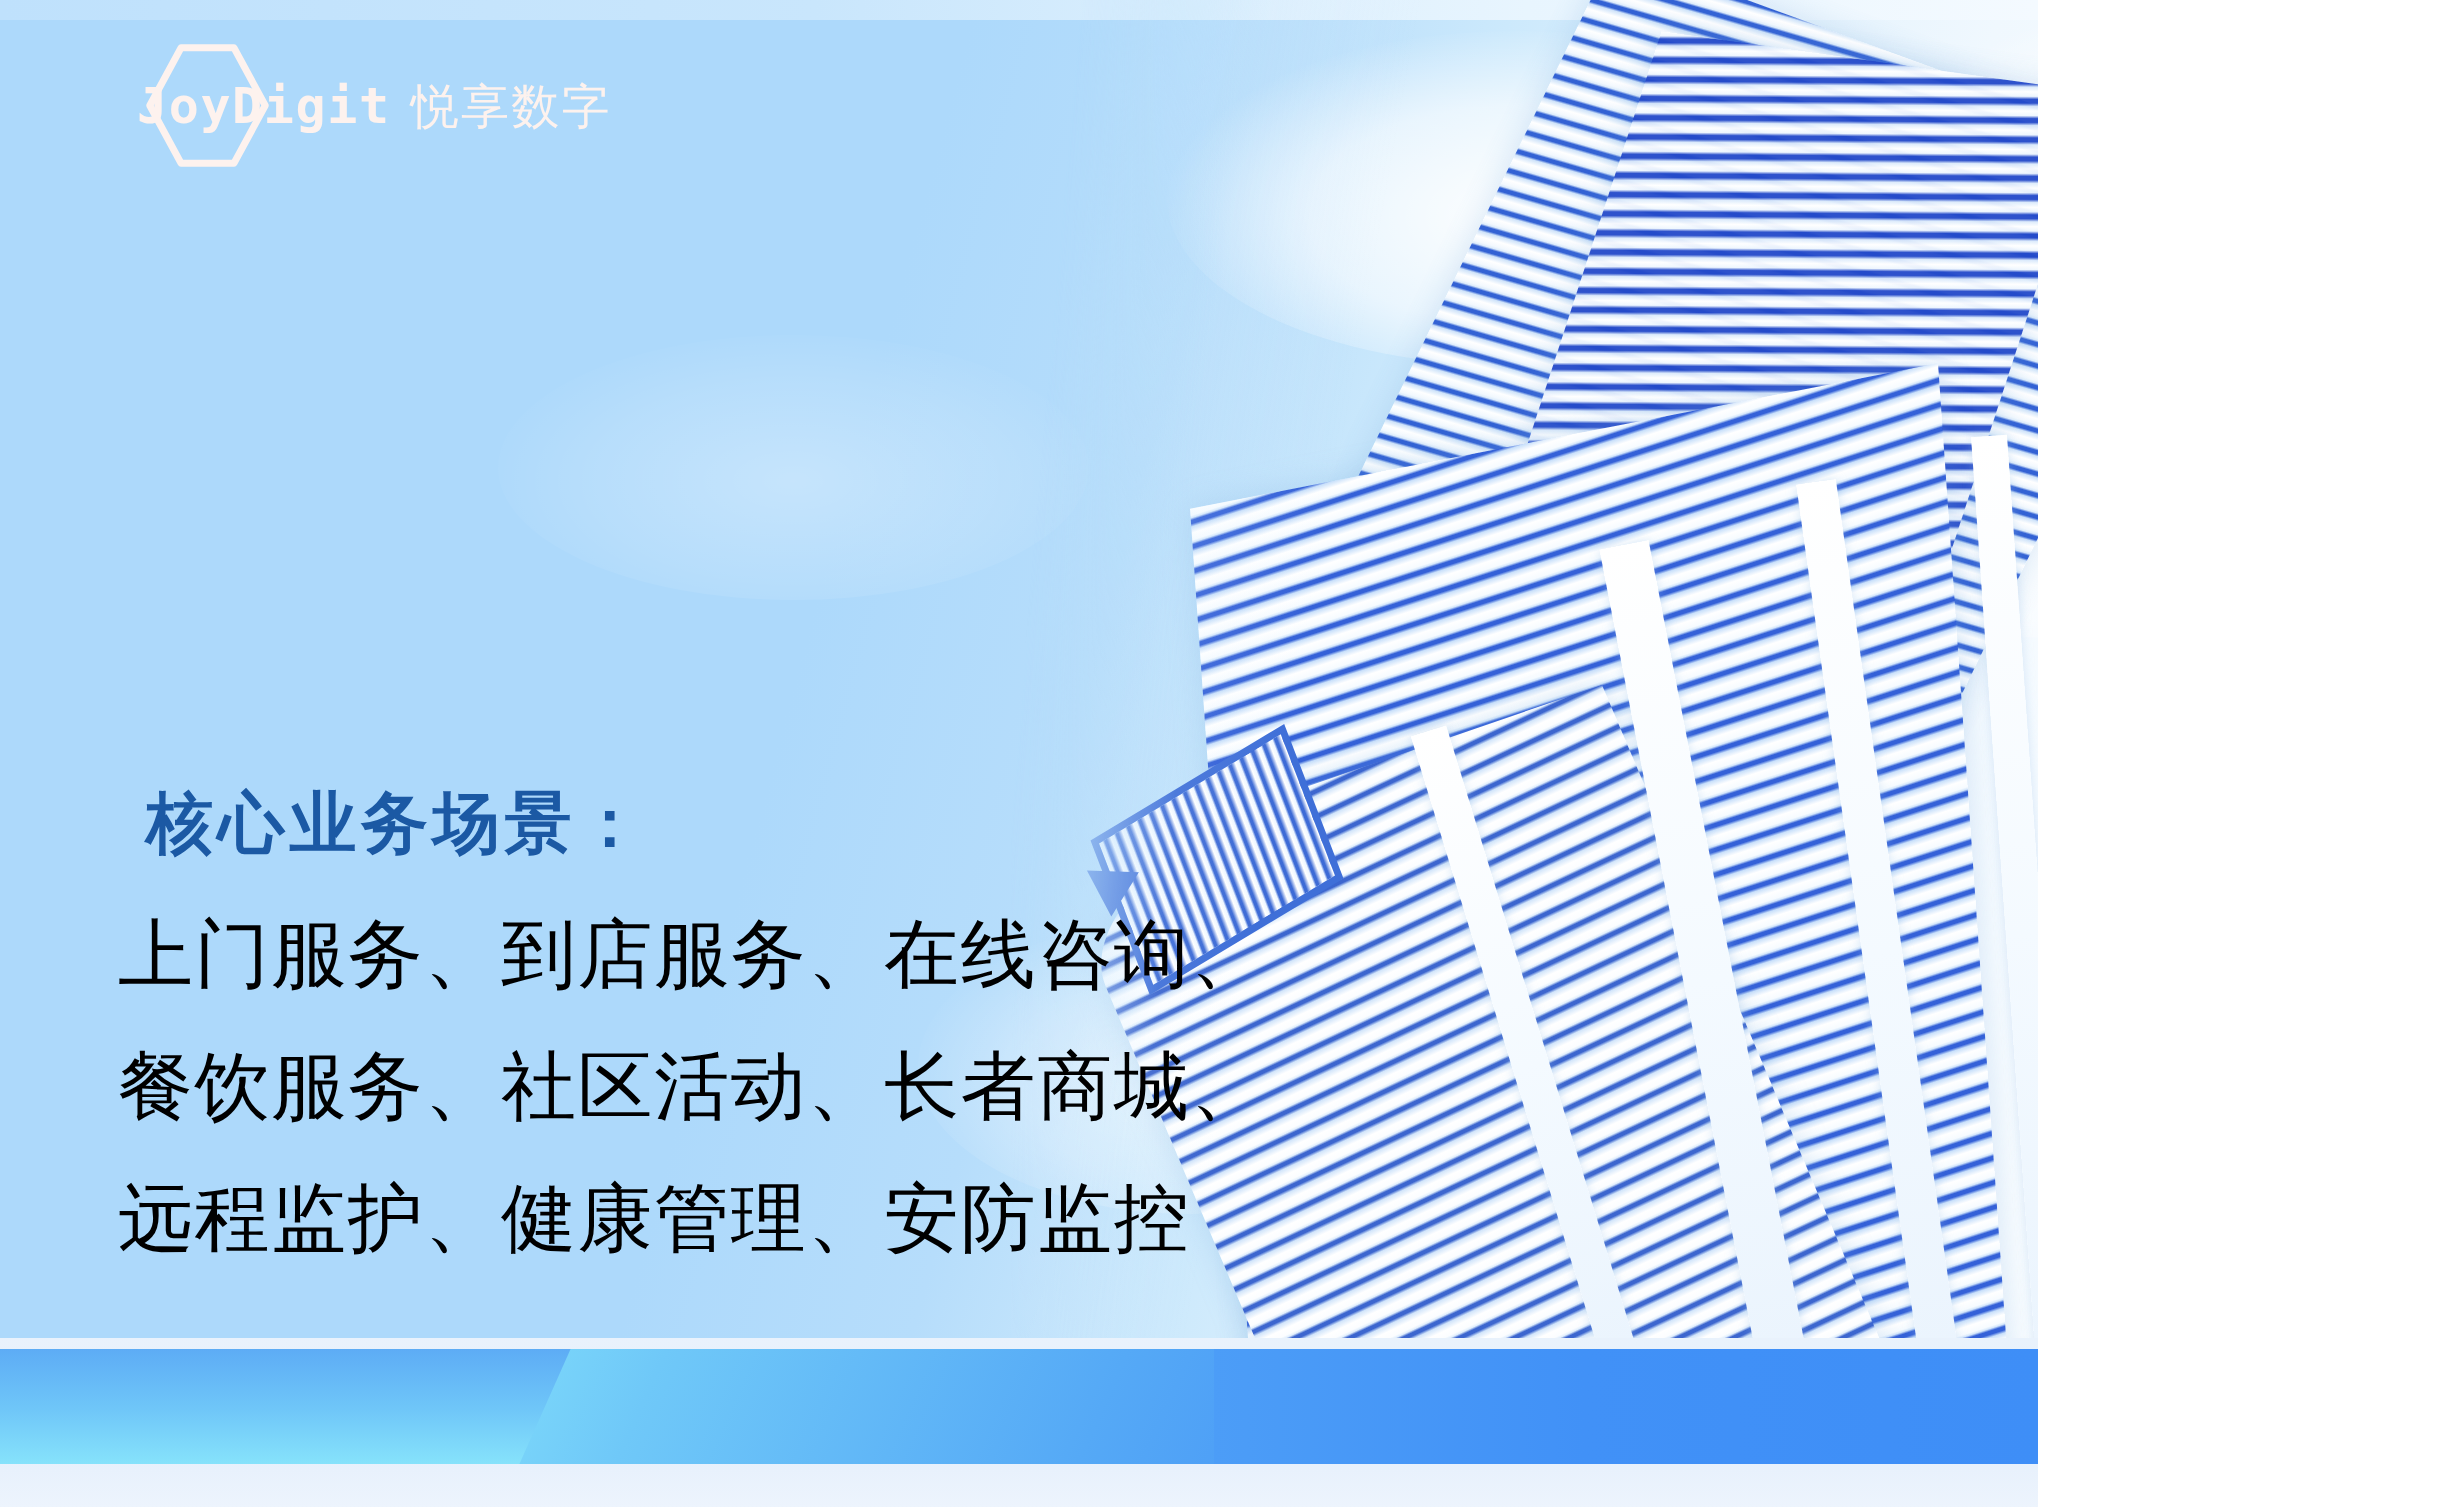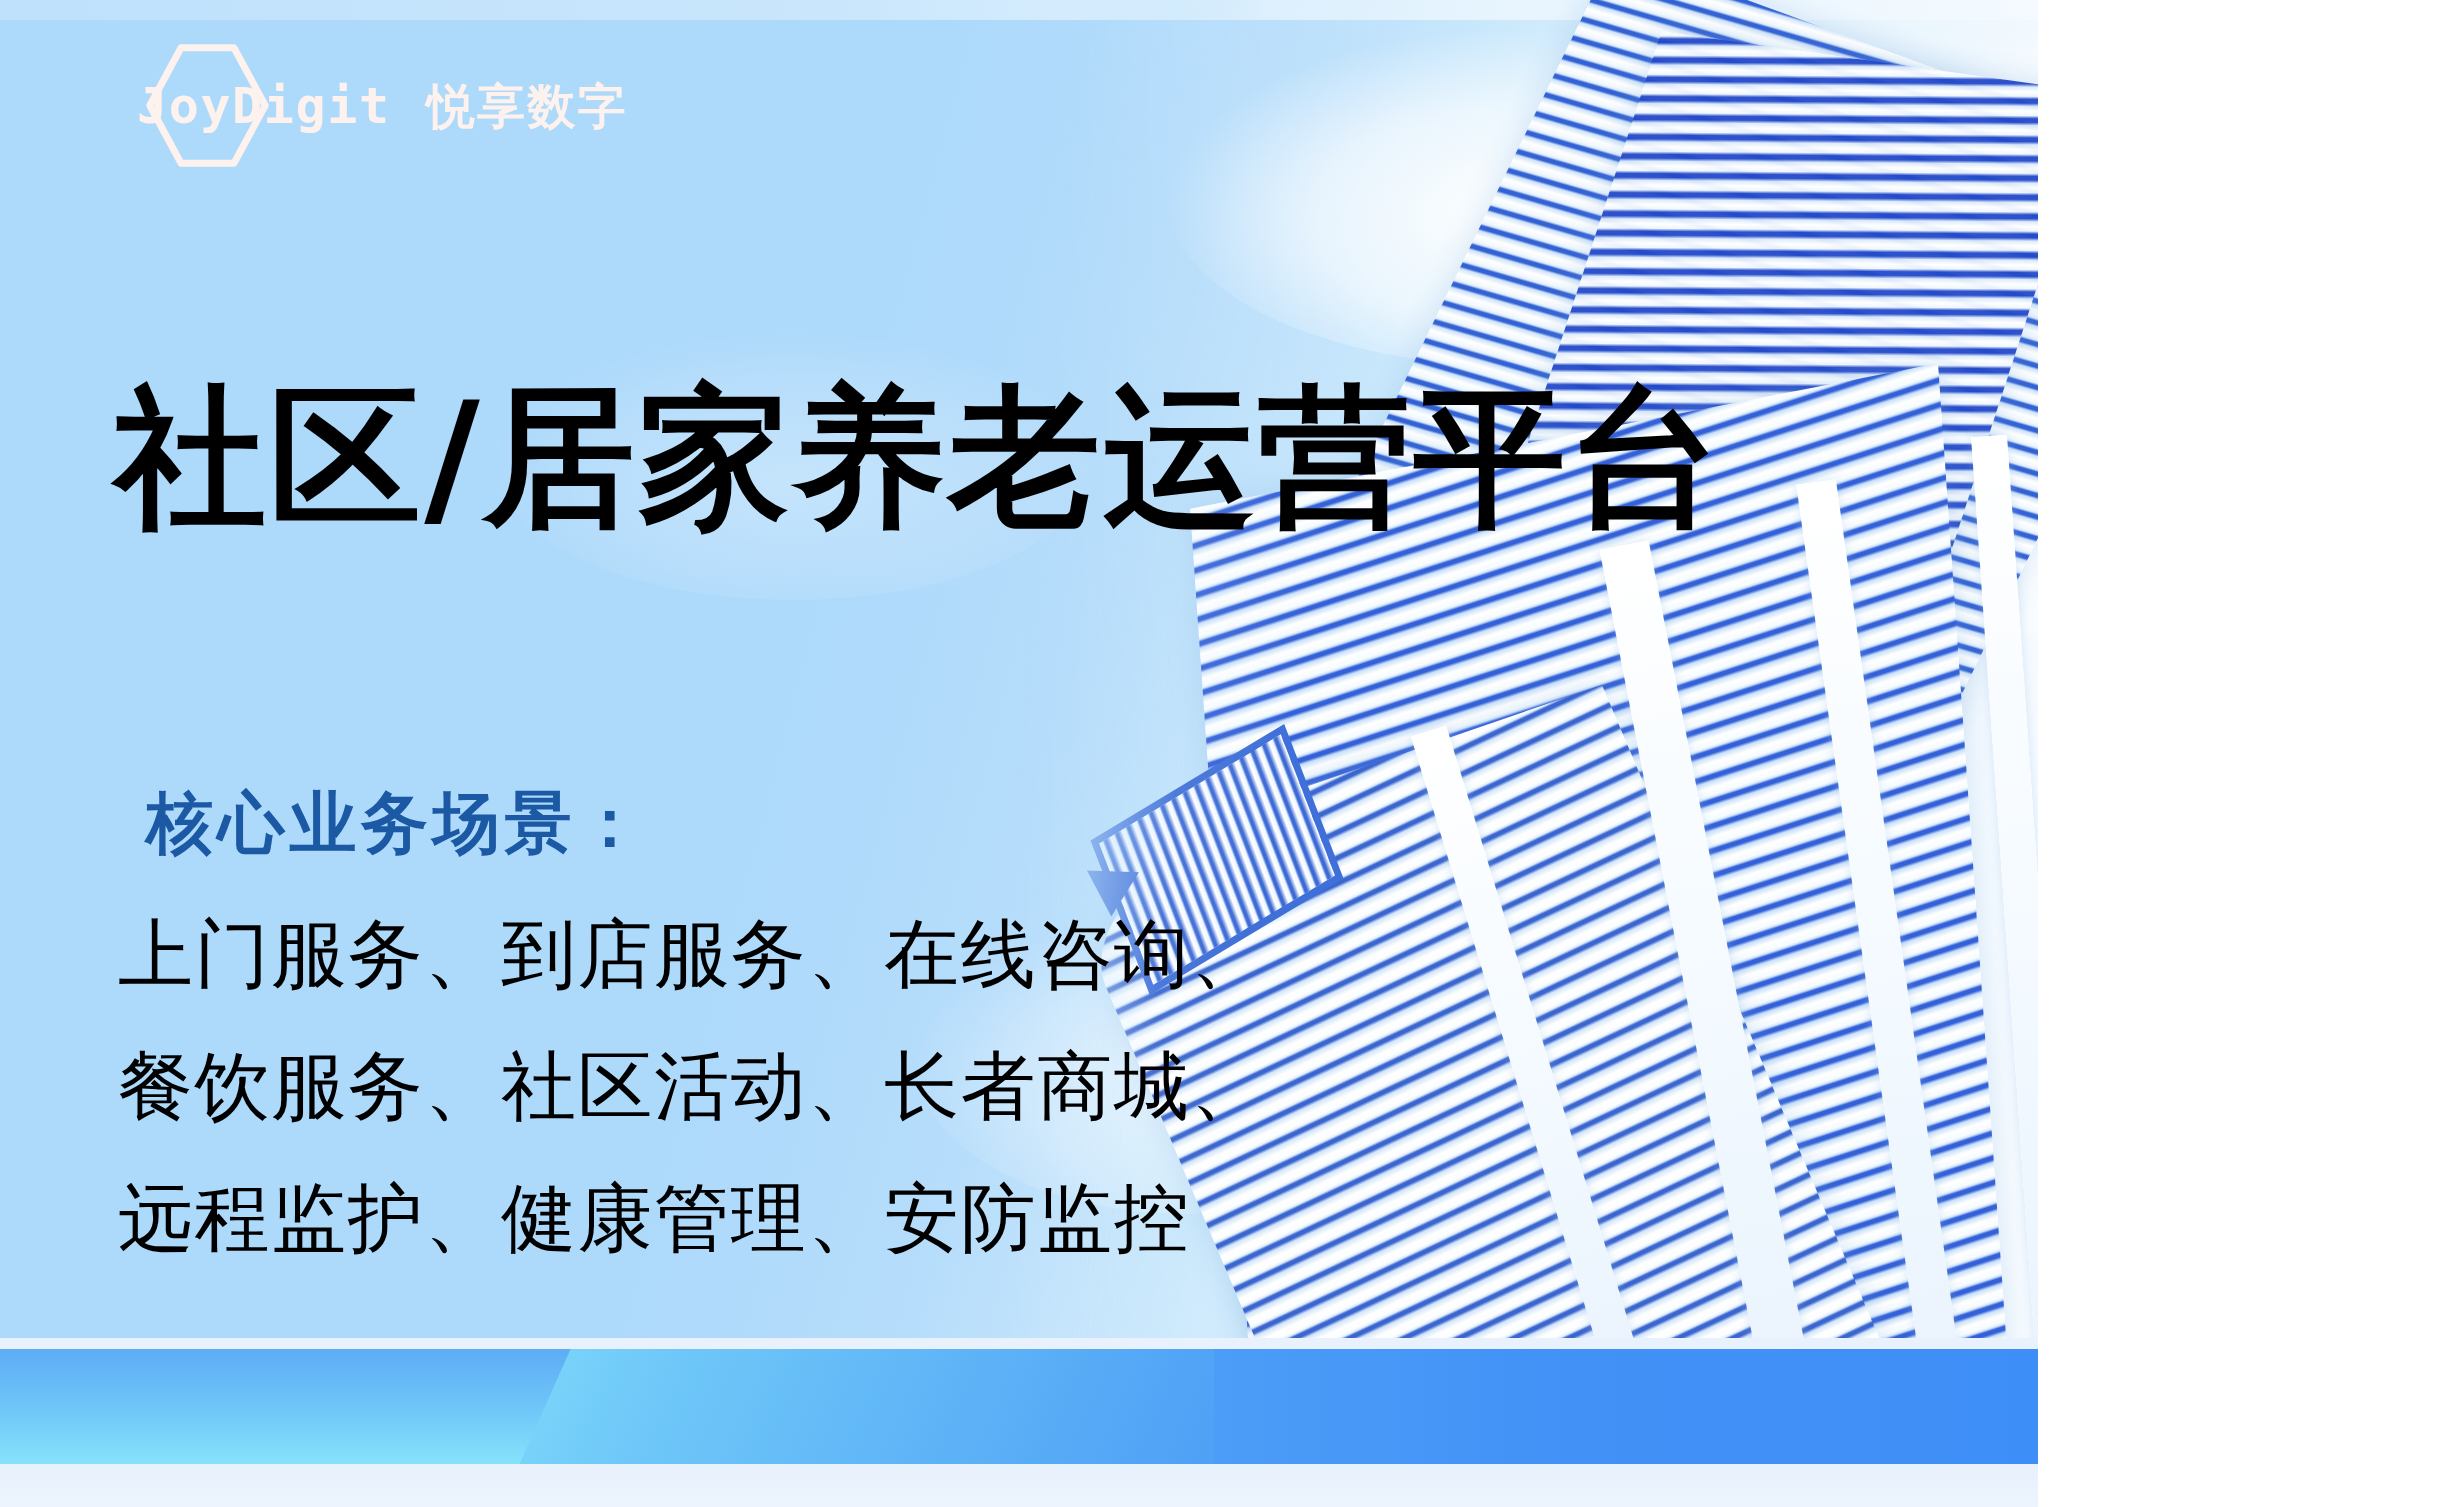--- a/index.html
+++ b/index.html
@@ -225,23 +225,23 @@
     font-family: "DejaVu Sans Mono", "Liberation Mono", monospace;
     font-weight: 700;
     font-size: 50px;
     letter-spacing: 1.6px;
     color: #FDF2EE;
     line-height: 1;
     z-index: 2;
   }
   .logo-cn {
     position: relative;
-    margin-left: 36px;
+    margin-left: 20px;
     font-family: "DejaVu Sans", "Liberation Sans", sans-serif;
-    font-weight: 700;
+    font-weight: 400;
     font-size: 48px;
     letter-spacing: 2.3px;
     color: #FDF2EE;
     line-height: 1;
     z-index: 2;
   }
 
   
   .title {
     position: absolute;
@@ -361,21 +361,20 @@
   </div>
 
   <div class="logo">
     <svg class="logo-hex" viewBox="0 0 168 168">
       <polygon points="50,10 118,10 158,84 118,158 50,158 10,84" fill="none" stroke="#FDF2EE" stroke-width="9" stroke-linejoin="round" stroke-linecap="round"></polygon>
     </svg>
     <span class="logo-mark">JoyDigit</span>
     <span class="logo-cn">悦享数字</span>
   </div>
 
-  <h1 class="title">社区/居家养老运营平台</h1>
 
   <div class="subhead">核心业务场景：</div>
 
   <div class="body-lines">
     <div class="body-line">上门服务、到店服务、在线咨询、</div>
     <div class="body-line">餐饮服务、社区活动、长者商城、</div>
     <div class="body-line">远程监护、健康管理、安防监控</div>
   </div>
 
   <div class="band">

